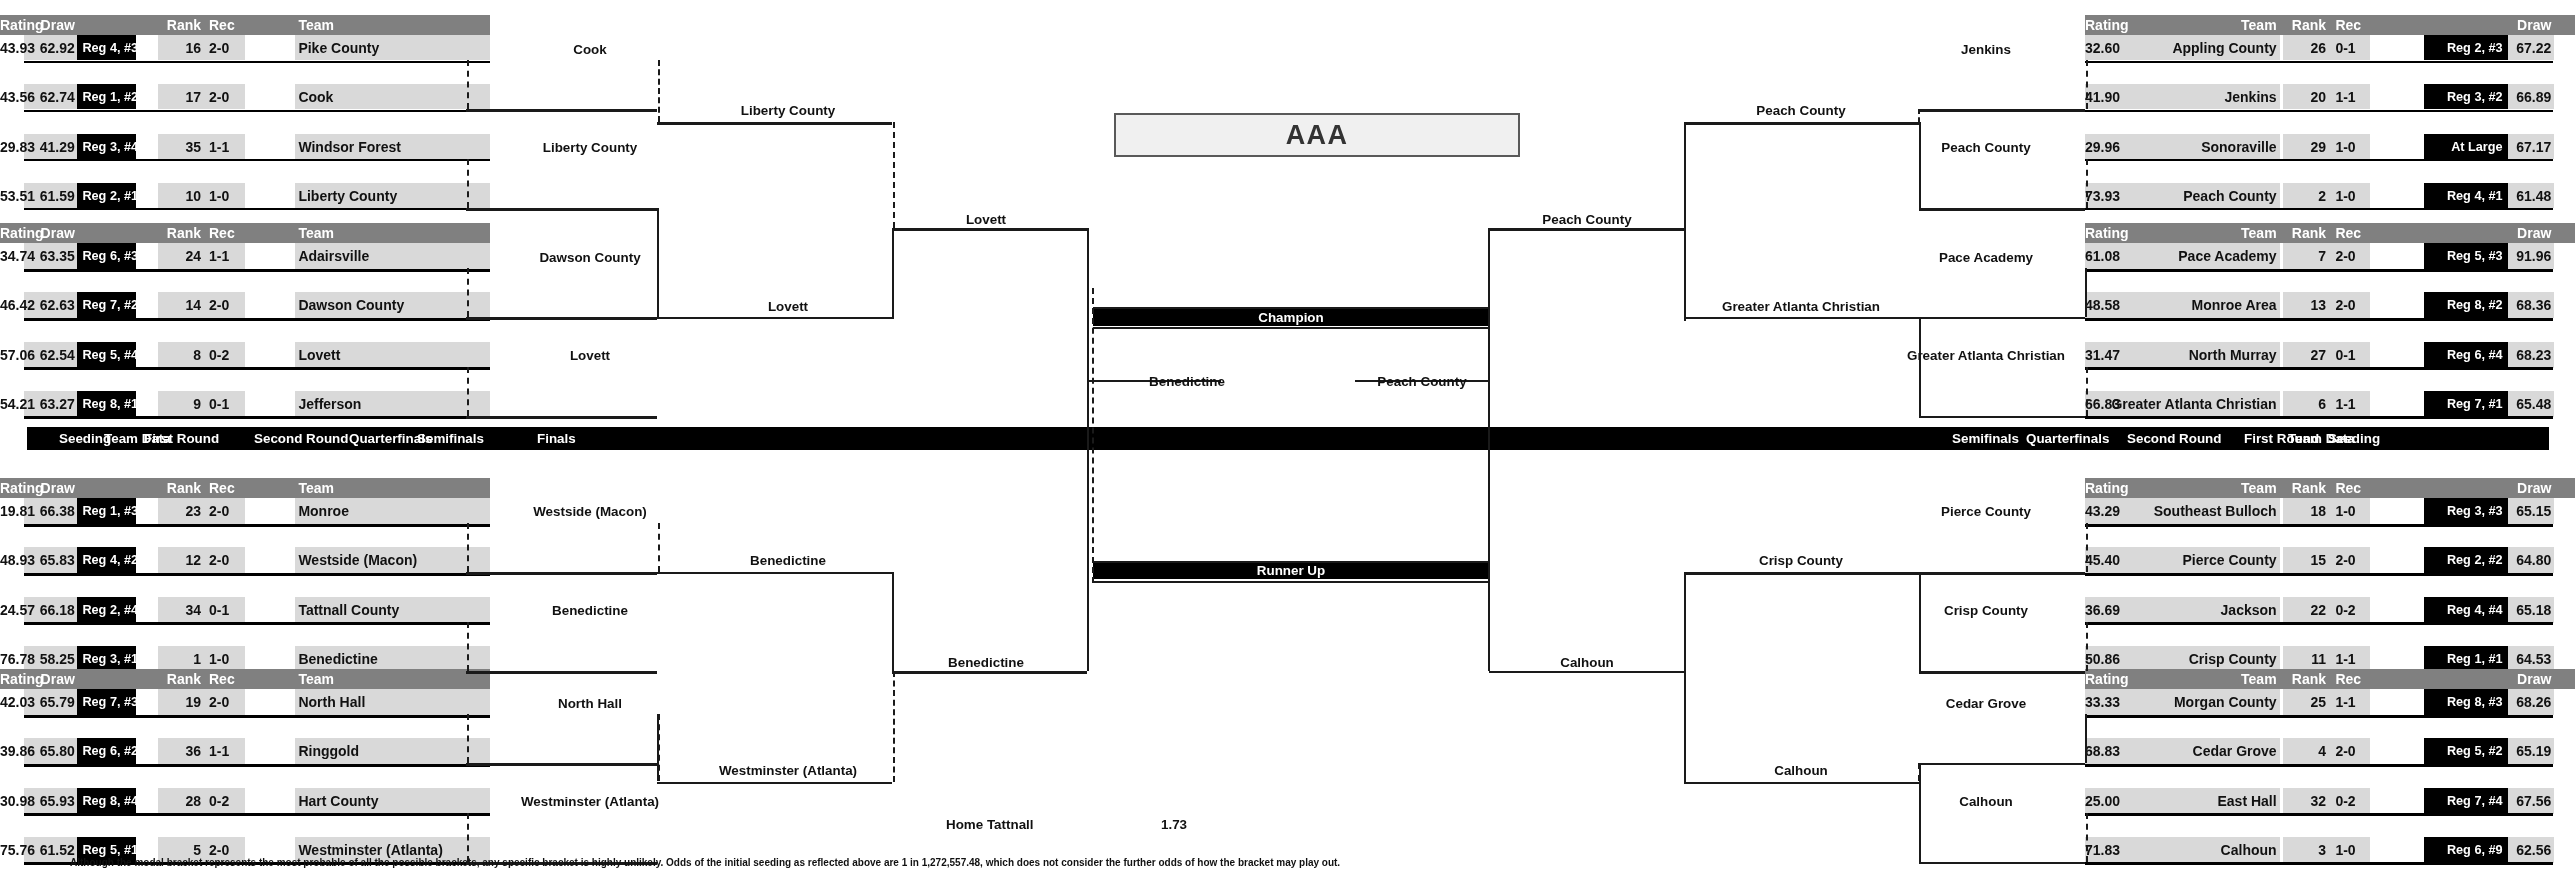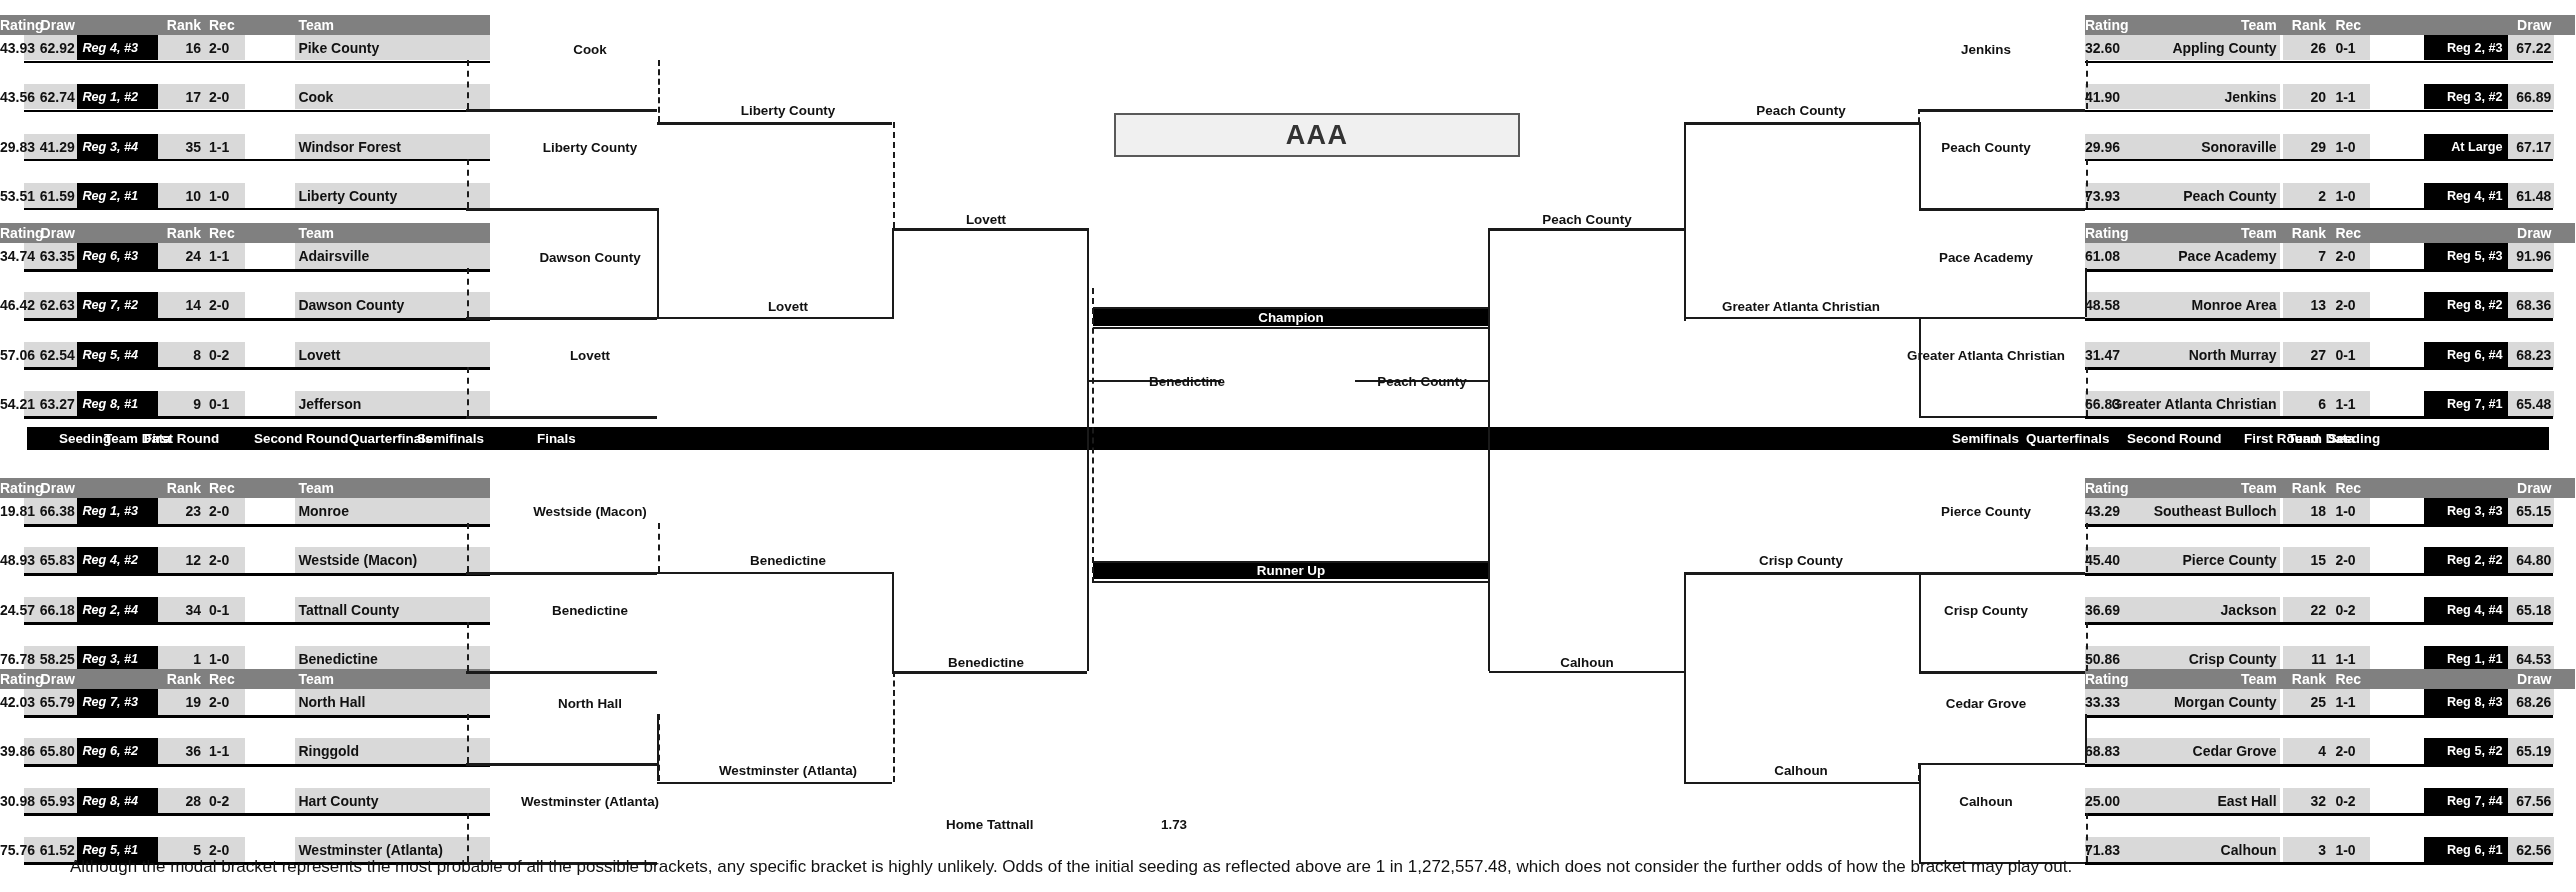--- a/index.html
+++ b/index.html
@@ -12,21 +12,21 @@
 
   
   .seedblock{position:absolute;width:490px;}
   .row{position:relative;height:25.5px;}
   .hdr{height:20px;background:#808080;color:#ffffff;font-weight:bold;font-size:14px;}
   .cell{position:absolute;top:0;height:100%;display:flex;align-items:center;
         box-sizing:border-box;white-space:nowrap;overflow:hidden;}
 
   
   .L .c-draw {left:23.5px;  width:54px; justify-content:flex-end; padding-right:2.7px;}
-  .L .c-seed {left:77px; width:81px;justify-content:flex-start;padding-left:5.4px;font-style:italic;}
+  .L .c-seed {left:77px; width:59px;justify-content:flex-start;padding-left:5.4px;}
   .L .c-rank {left:158px; width:47px; justify-content:flex-end; padding-right:4px;}
   .L .c-rec  {left:205px; width:40px; justify-content:flex-start;padding-left:4px;}
   .L .c-team {left:295px; width:195px;justify-content:flex-start;padding-left:3.4px;}
 
   
   .R .c-team {left:0px;   width:195px;justify-content:flex-end;  padding-right:3.4px;}
   .R .c-rank {left:198px; width:47px; justify-content:flex-end;  padding-right:4px;}
   .R .c-rec  {left:245px; width:40px; justify-content:flex-start;padding-left:5.4px;}
   .R .c-seed {left:339px; width:84px;justify-content:flex-end;  padding-right:5.4px;}
   .R .c-draw {left:423px; width:46px; justify-content:flex-end;  padding-right:2.7px;}
@@ -62,21 +62,21 @@
   #title-box{position:absolute;left:1114px;top:113px;width:402px;height:40px;
              background:#f0f0f0;border:2px solid #595959;
              display:flex;align-items:center;justify-content:center;
              font-size:27px;font-weight:bold;color:#333;letter-spacing:1.3px;}
   .blackbar{position:absolute;height:17.4px;background:#000;color:#fff;
             display:flex;align-items:center;justify-content:center;
             font-size:13.4px;font-weight:bold;}
 
   #ha-label{position:absolute;left:946px;top:817px;font-size:13.4px;font-weight:bold;}
   #ha-value{position:absolute;left:1161px;top:817px;font-size:13.4px;font-weight:bold;}
-  #footnote{position:absolute;left:70px;top:857px;font-size:17px;font-weight:normal;
+  #footnote{position:absolute;left:70px;top:857px;font-size:10px;font-weight:bold;
             color:#111;white-space:nowrap;}
 </style>
 </head>
 <body>
 
 <div class="seedblock L" id="q-top-left" style="left:0px;  top:14.8px;">
     <div class="row hdr L" style="position: absolute; top: 0px; left: 0px; width: 490px;">
       <div class="cell c-draw">Draw</div>
       <div class="cell c-seed"></div>
       <div class="cell c-rank">Rank</div>
@@ -432,21 +432,21 @@
       <div class="cell c-rating">25.00</div>
       <div class="cell c-seed">Reg 7, #4</div>
       <div class="cell c-draw">67.56</div>
     </div>
     <div class="underline" style="top: 144px; width: 468px;"></div>
     <div class="row teamrow R" style="position: absolute; left: 0px; width: 490px; top: 168px;">
       <div class="cell c-team">Calhoun</div>
       <div class="cell c-rank">3</div>
       <div class="cell c-rec">1-0</div>
       <div class="cell c-rating">71.83</div>
-      <div class="cell c-seed">Reg 6, #1</div>
+      <div class="cell c-seed">Reg 6, #9</div>
       <div class="cell c-draw">62.56</div>
     </div>
     <div class="underline" style="top: 193px; width: 468px;"></div>
   </div>
 
 <div id="title-box">AAA</div>
 
 <div class="blackbar" style="left:1093px;top:309px;width:396px;">Champion</div>
 <div class="blackbar" style="left:1093px;top:562px;width:396px;">Runner Up</div>
 

